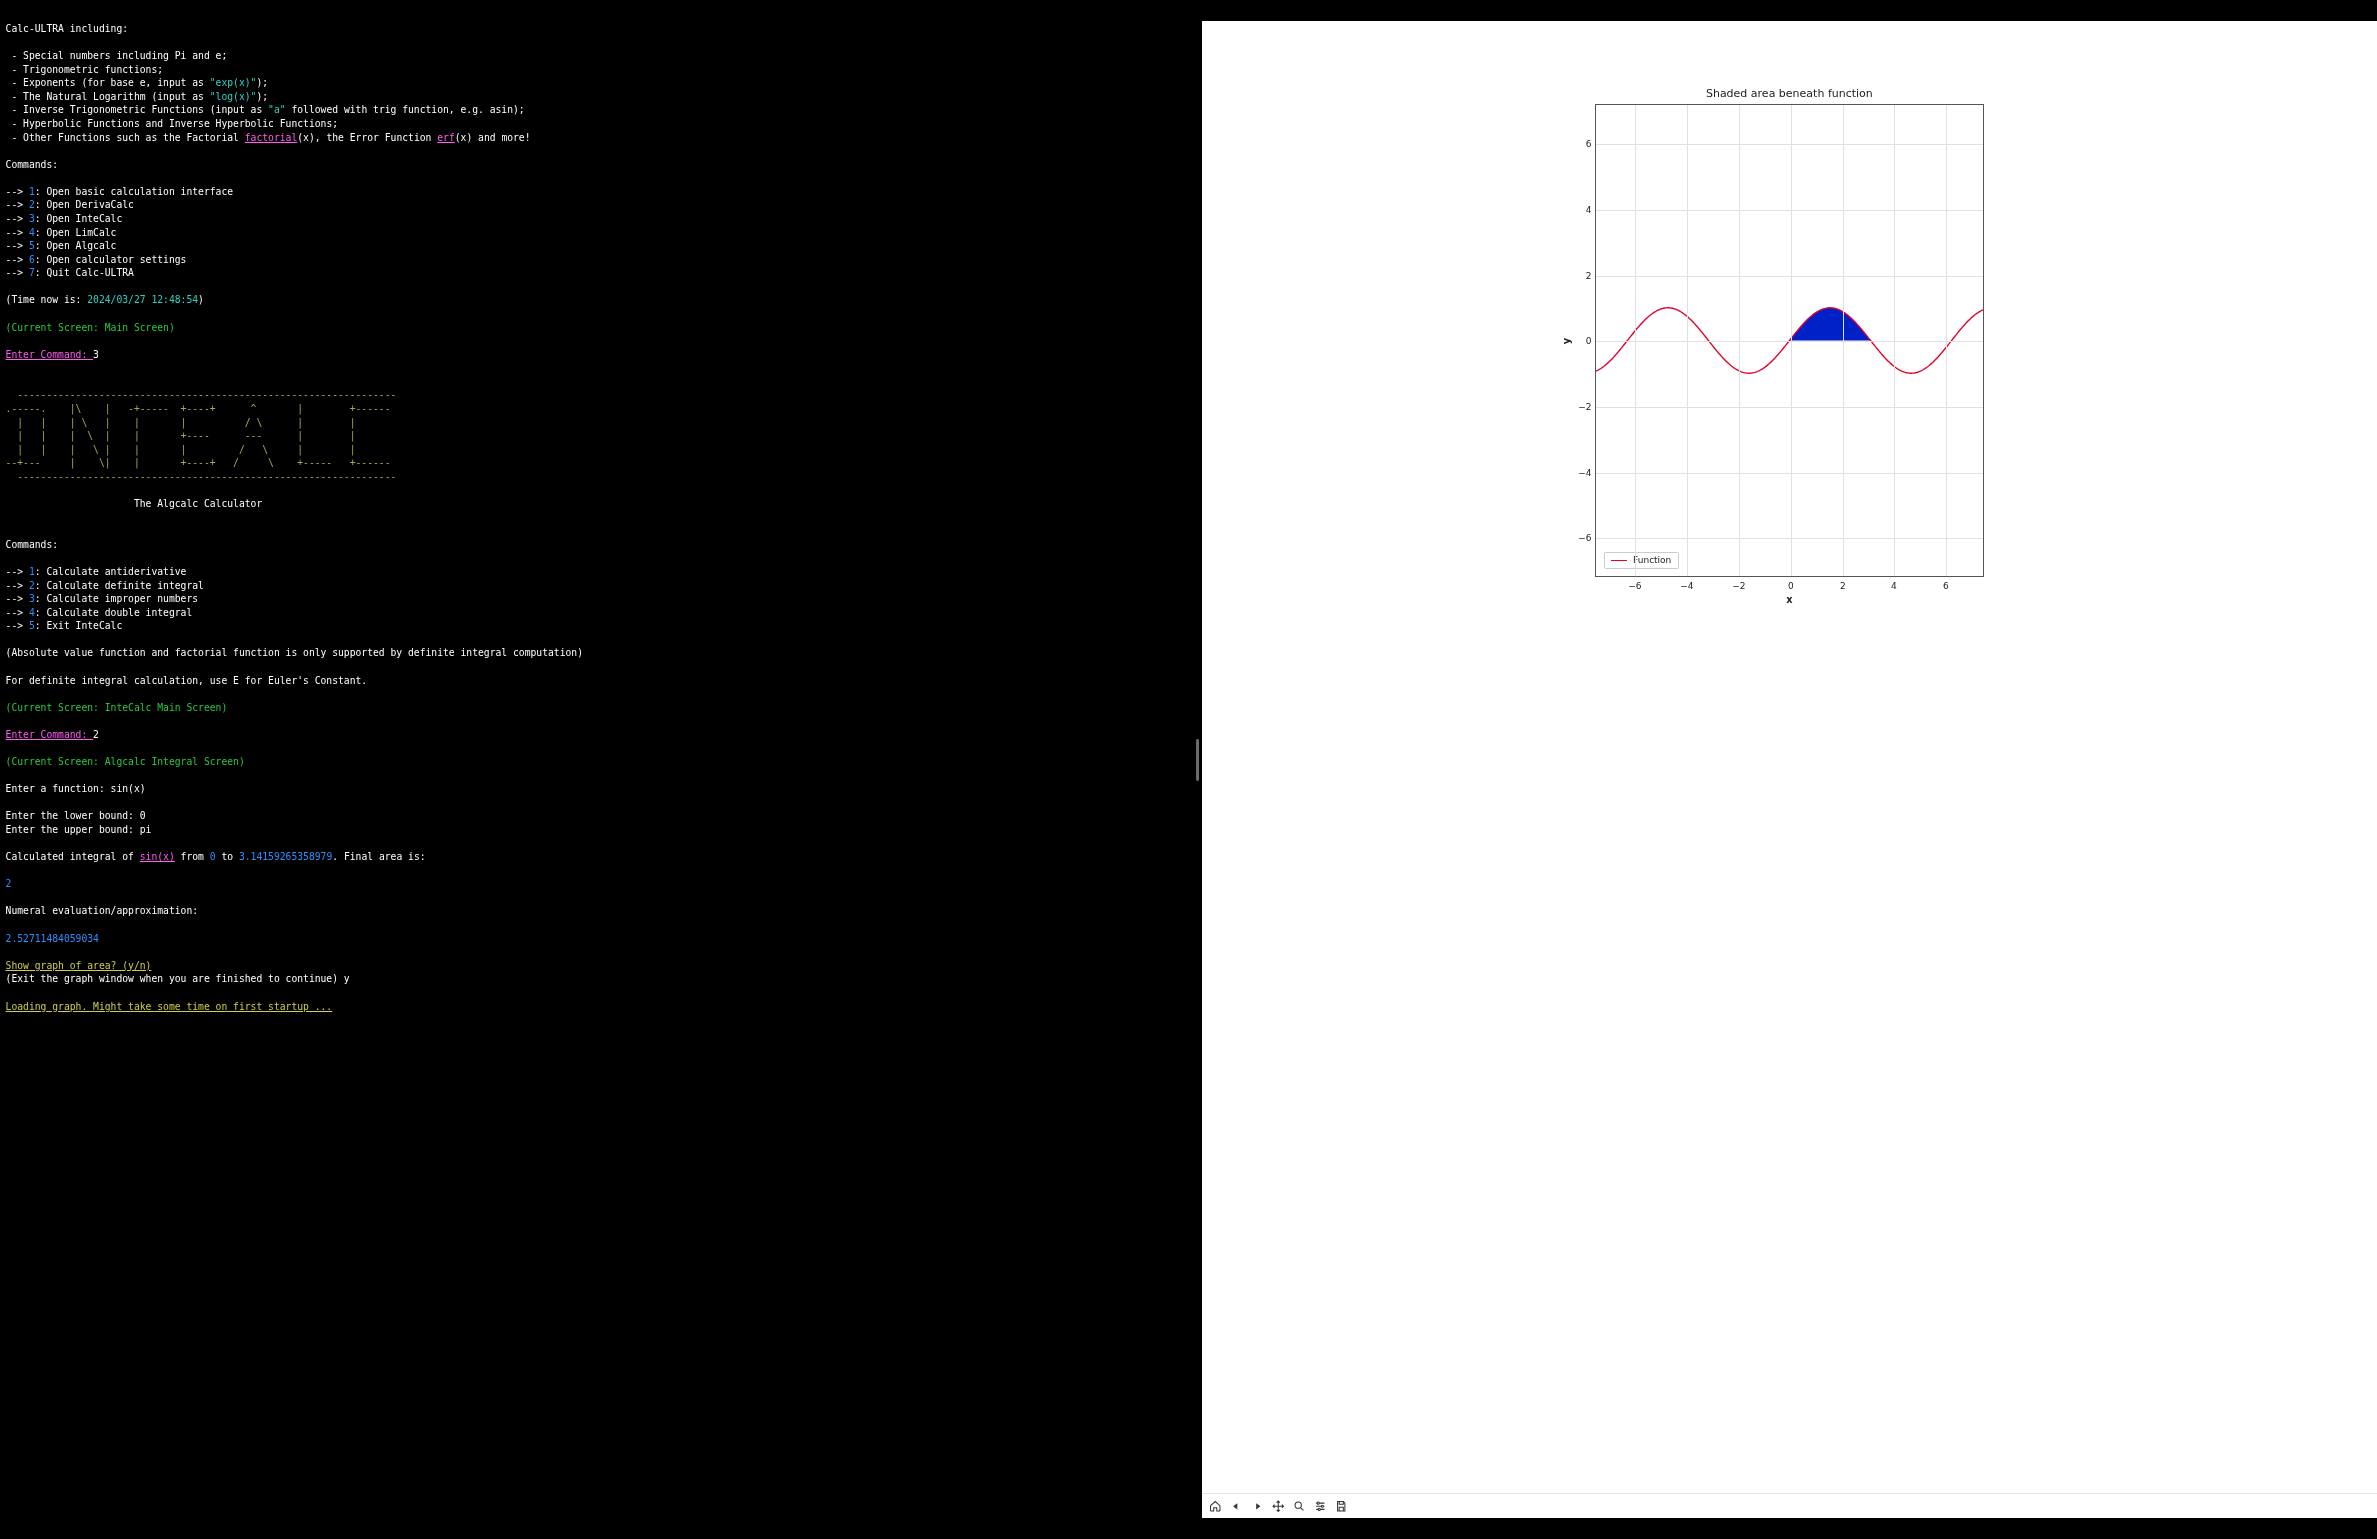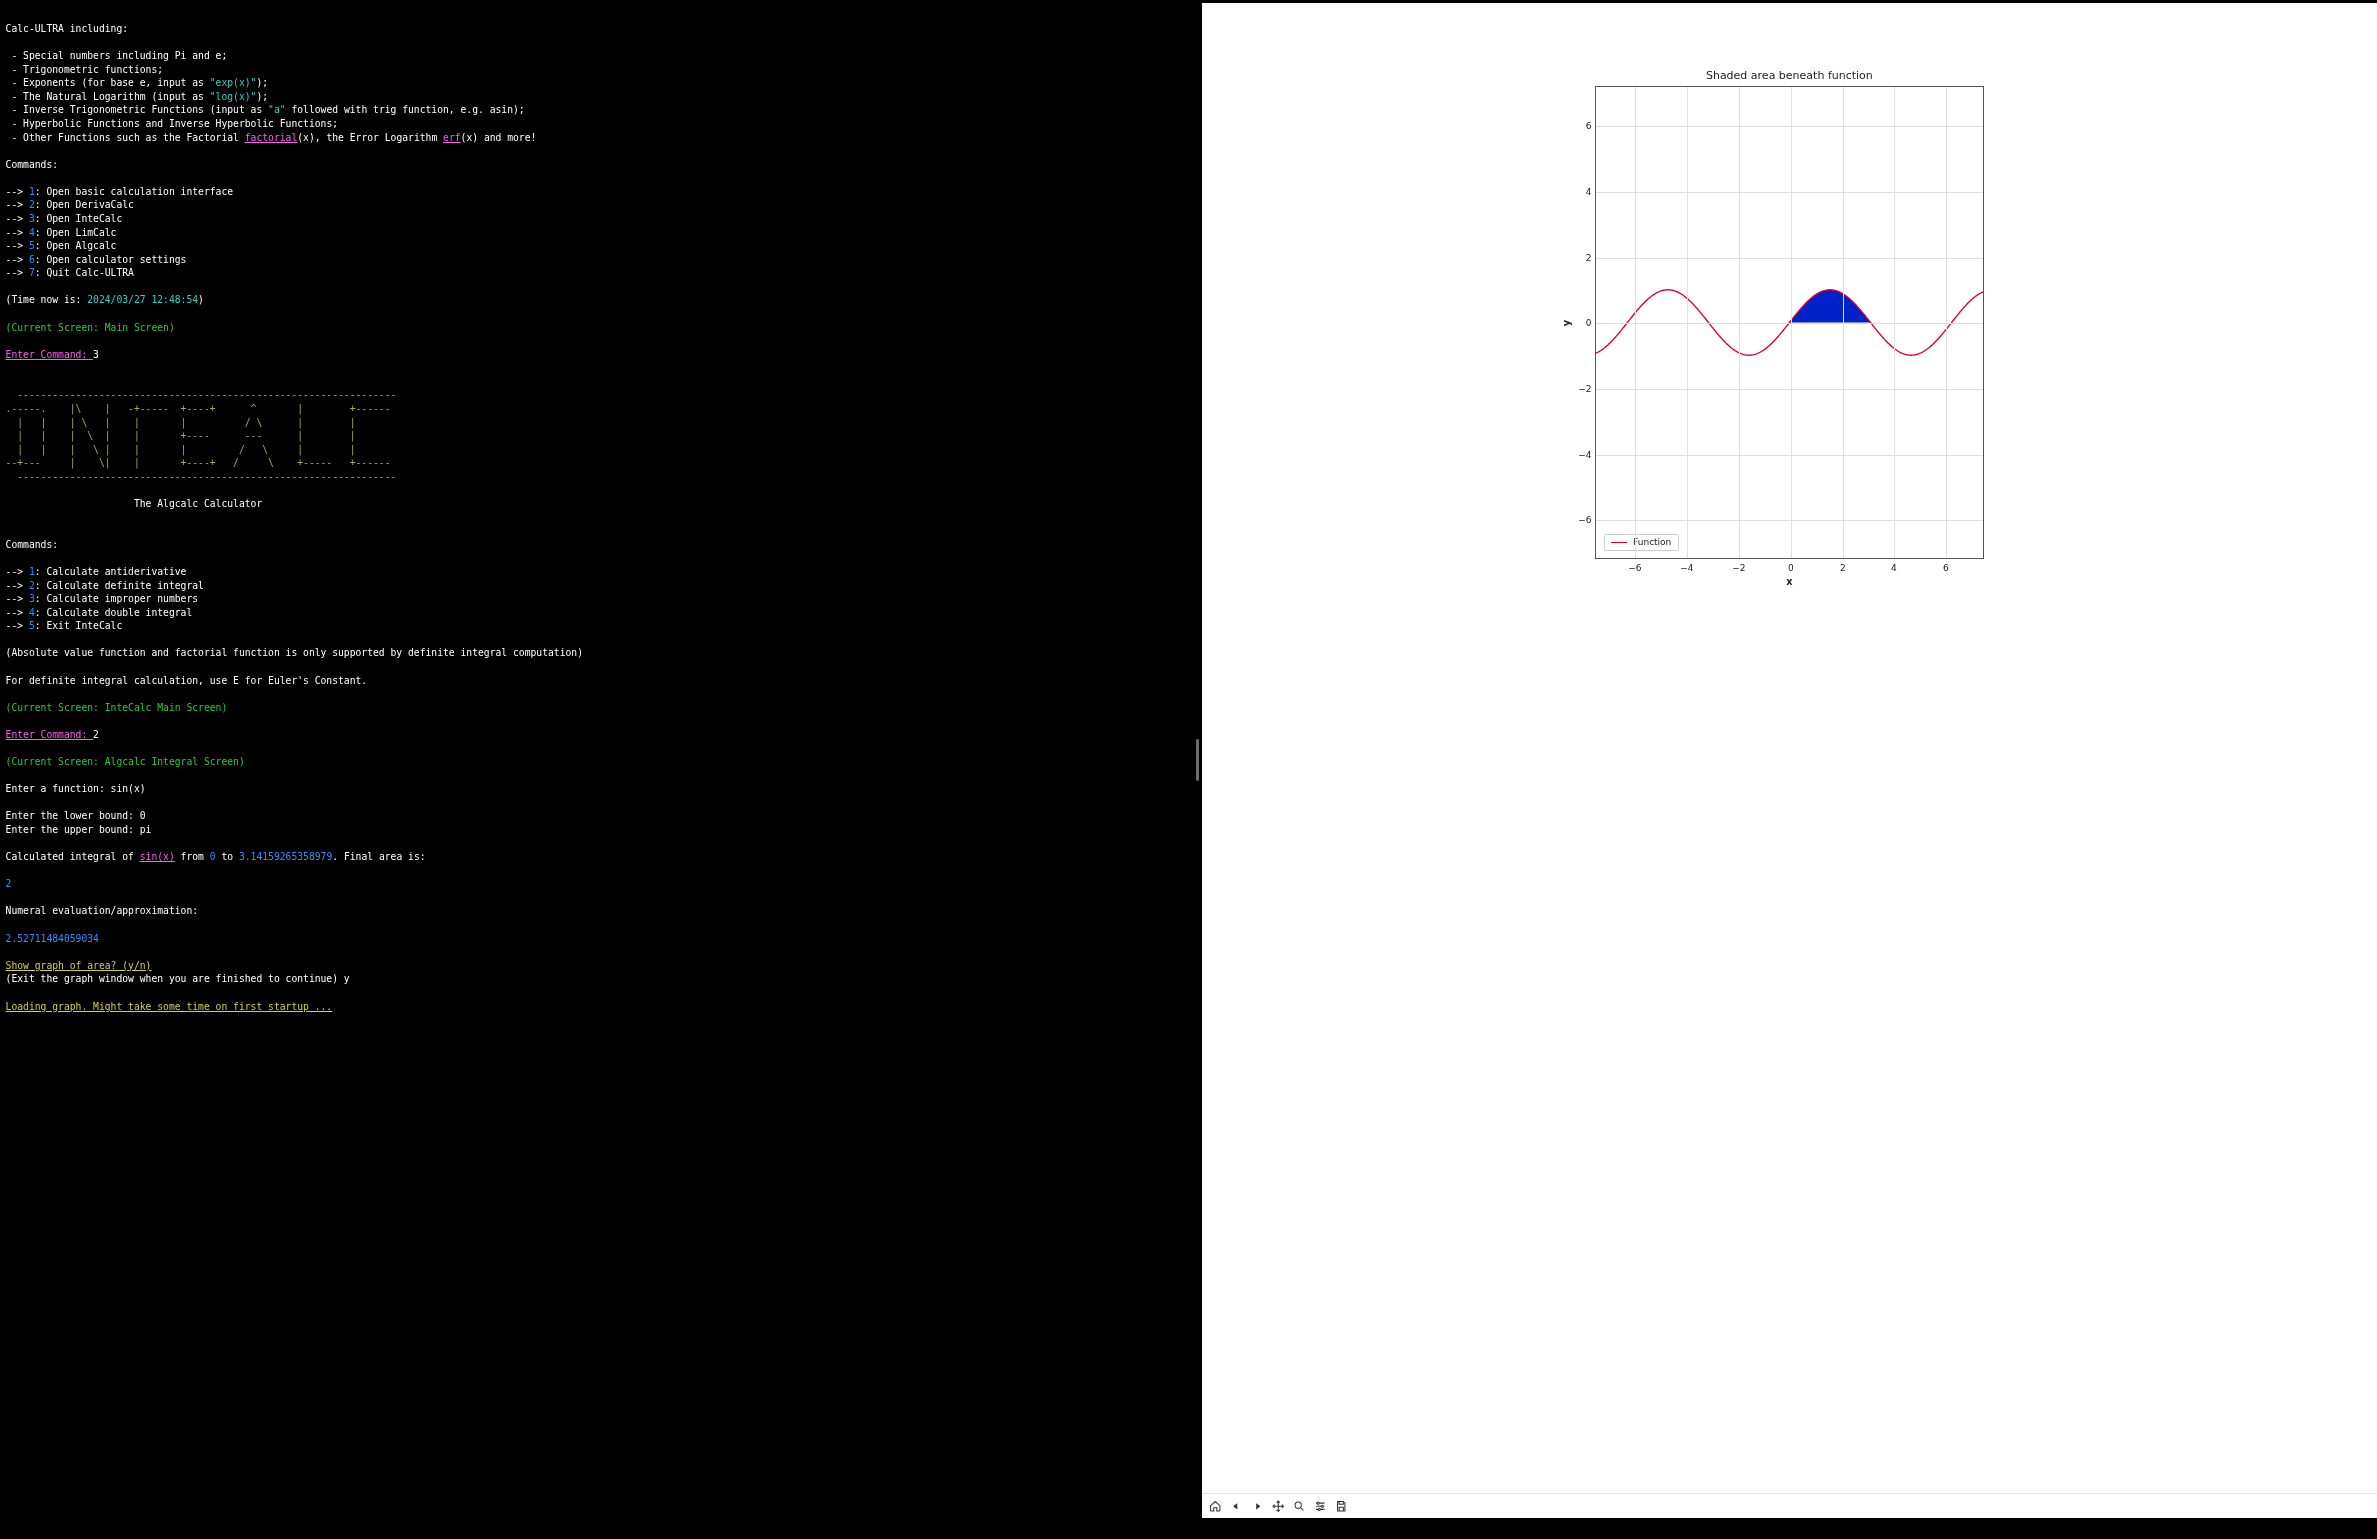--- a/index.html
+++ b/index.html
@@ -27,21 +27,21 @@
     width: 2.8px;
     height: 42px;
     background: #6b6b6b;
     border-radius: 1.4px;
   }
   .plot-pane {
     width: 49.5%;
     background: #000;
     display: flex;
     flex-direction: column;
-    padding-top: 3px;
+    padding-top: 21px;
   }
   .plot-canvas {
     background: #fff;
     flex: 1;
     position: relative;
     margin-left: 1.4px;
   }
   .plot-title {
     text-align: center;
     color: #222;
@@ -159,21 +159,21 @@
 
 <div class="terminal">
 <pre><span class="c-white">Calc-ULTRA including:</span>
 
  - <span>Special numbers including Pi and e;</span>
  - <span>Trigonometric functions;</span>
  - <span>Exponents (for base e, input as </span><span class="c-cyan">"exp(x)"</span><span>);</span>
  - <span>The Natural Logarithm (input as </span><span class="c-cyan">"log(x)"</span><span>);</span>
  - <span>Inverse Trigonometric Functions (input as </span><span class="c-cyan">"a"</span><span> followed with trig function, e.g. asin);</span>
  - <span>Hyperbolic Functions and Inverse Hyperbolic Functions;</span>
- - <span>Other Functions such as the Factorial </span><span class="c-magenta">factorial</span><span>(x), the Error Logarithm </span><span class="c-magenta">erf</span><span>(x) and more!</span>
+ - <span>Other Functions such as the Factorial </span><span class="c-magenta">factorial</span><span>(x), the Error Function </span><span class="c-magenta">erf</span><span>(x) and more!</span>
 
 <span>Commands:</span>
 
 <span>--&gt; </span><span class="c-blue">1</span>: <span>Open basic calculation interface</span>
 <span>--&gt; </span><span class="c-blue">2</span>: <span>Open DerivaCalc</span>
 <span>--&gt; </span><span class="c-blue">3</span>: <span>Open InteCalc</span>
 <span>--&gt; </span><span class="c-blue">4</span>: <span>Open LimCalc</span>
 <span>--&gt; </span><span class="c-blue">5</span>: <span>Open Algcalc</span>
 <span>--&gt; </span><span class="c-blue">6</span>: <span>Open calculator settings</span>
 <span>--&gt; </span><span class="c-blue">7</span>: <span>Quit Calc-ULTRA</span>

